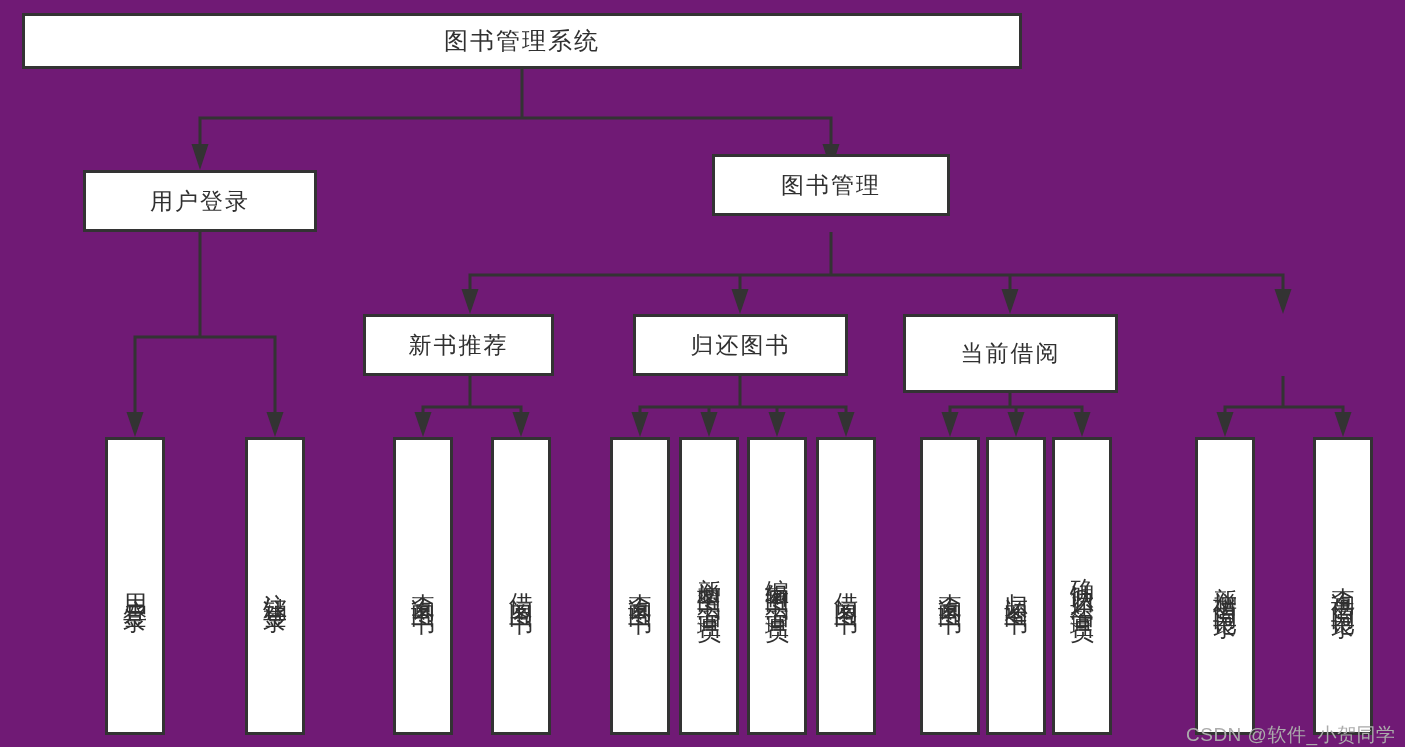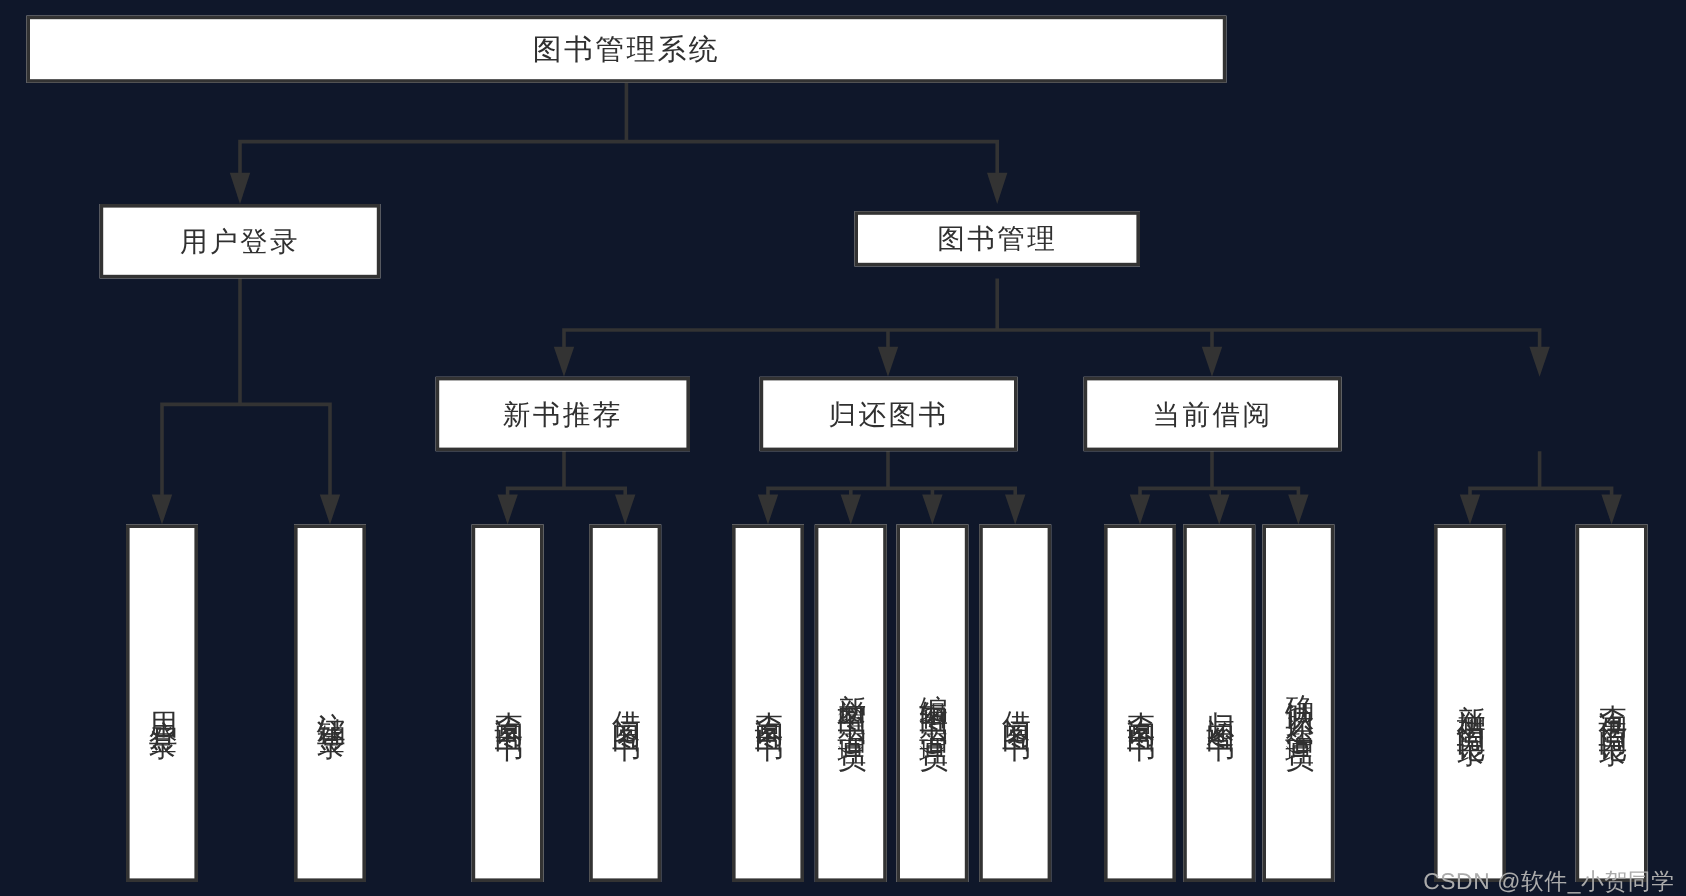--- a/index.html
+++ b/index.html
@@ -1,19 +1,19 @@
 <!DOCTYPE html>
 <html><head>
 <meta charset="utf-8">
 <style>
   html,body{margin:0;padding:0;background:#ffffff;}
   #canvas{
     position:relative;
     width:1405px;height:747px;
-    background:#0f172a;
+    background:#701a75;
     font-family:"Liberation Sans","DejaVu Sans",sans-serif;
     color:#303030;
     overflow:hidden;
   }
   #wires{position:absolute;left:0;top:0;width:1405px;height:747px;}
   #wires path{stroke:#333333;stroke-width:3;fill:none;}
   #wires polygon{fill:#333333;stroke:none;}
   .box{
     position:absolute;
     box-sizing:border-box;
@@ -86,31 +86,31 @@
     <polygon points="1334.5,412 1351.5,412 1343,437"></polygon>
   </svg>
 
   <div class="box" style="left:22px;top:13px;width:1000px;height:56px">
     <span class="rootlabel">图书管理系统</span>
   </div>
 
   <div class="box" style="left:83px;top:170px;width:234px;height:62px">
     <span class="hlabel">用户登录</span>
   </div>
-  <div class="box" style="left:712px;top:176px;width:238px;height:46px">
+  <div class="box" style="left:712px;top:154px;width:238px;height:62px">
     <span class="hlabel">图书管理</span>
   </div>
 
-  <div class="box" style="left:363px;top:314px;width:212px;height:62px">
+  <div class="box" style="left:363px;top:314px;width:191px;height:62px">
     <span class="hlabel">新书推荐</span>
   </div>
   <div class="box" style="left:633px;top:314px;width:215px;height:62px">
     <span class="hlabel">归还图书</span>
   </div>
-  <div class="box" style="left:903px;top:314px;width:215px;height:62px">
+  <div class="box" style="left:903px;top:314px;width:215px;height:79px">
     <span class="hlabel">当前借阅</span>
   </div>
 
   <div class="box leaf" style="left:105px;top:437px">
     <span class="vtext">用户登录</span>
   </div>
   <div class="box leaf" style="left:245px;top:437px">
     <span class="vtext">注销登录</span>
   </div>
   <div class="box leaf" style="left:393px;top:437px">

